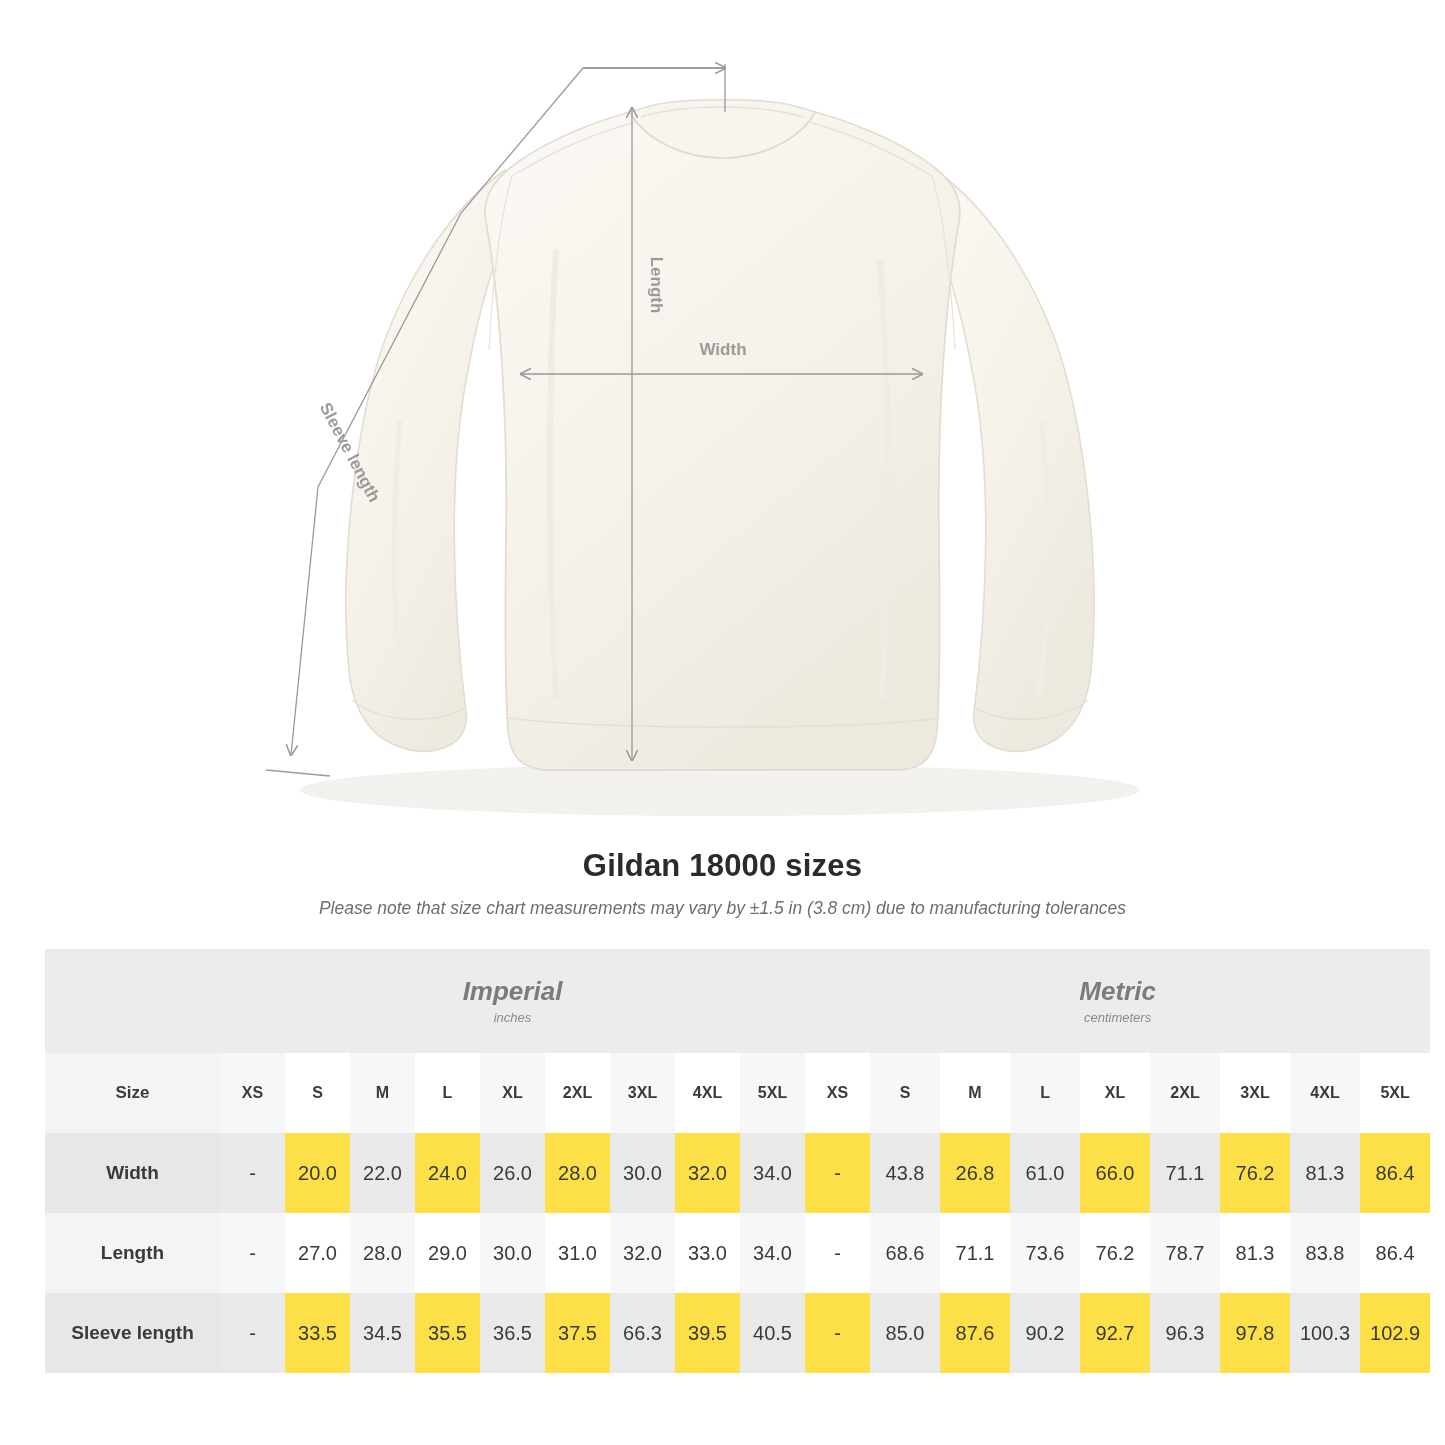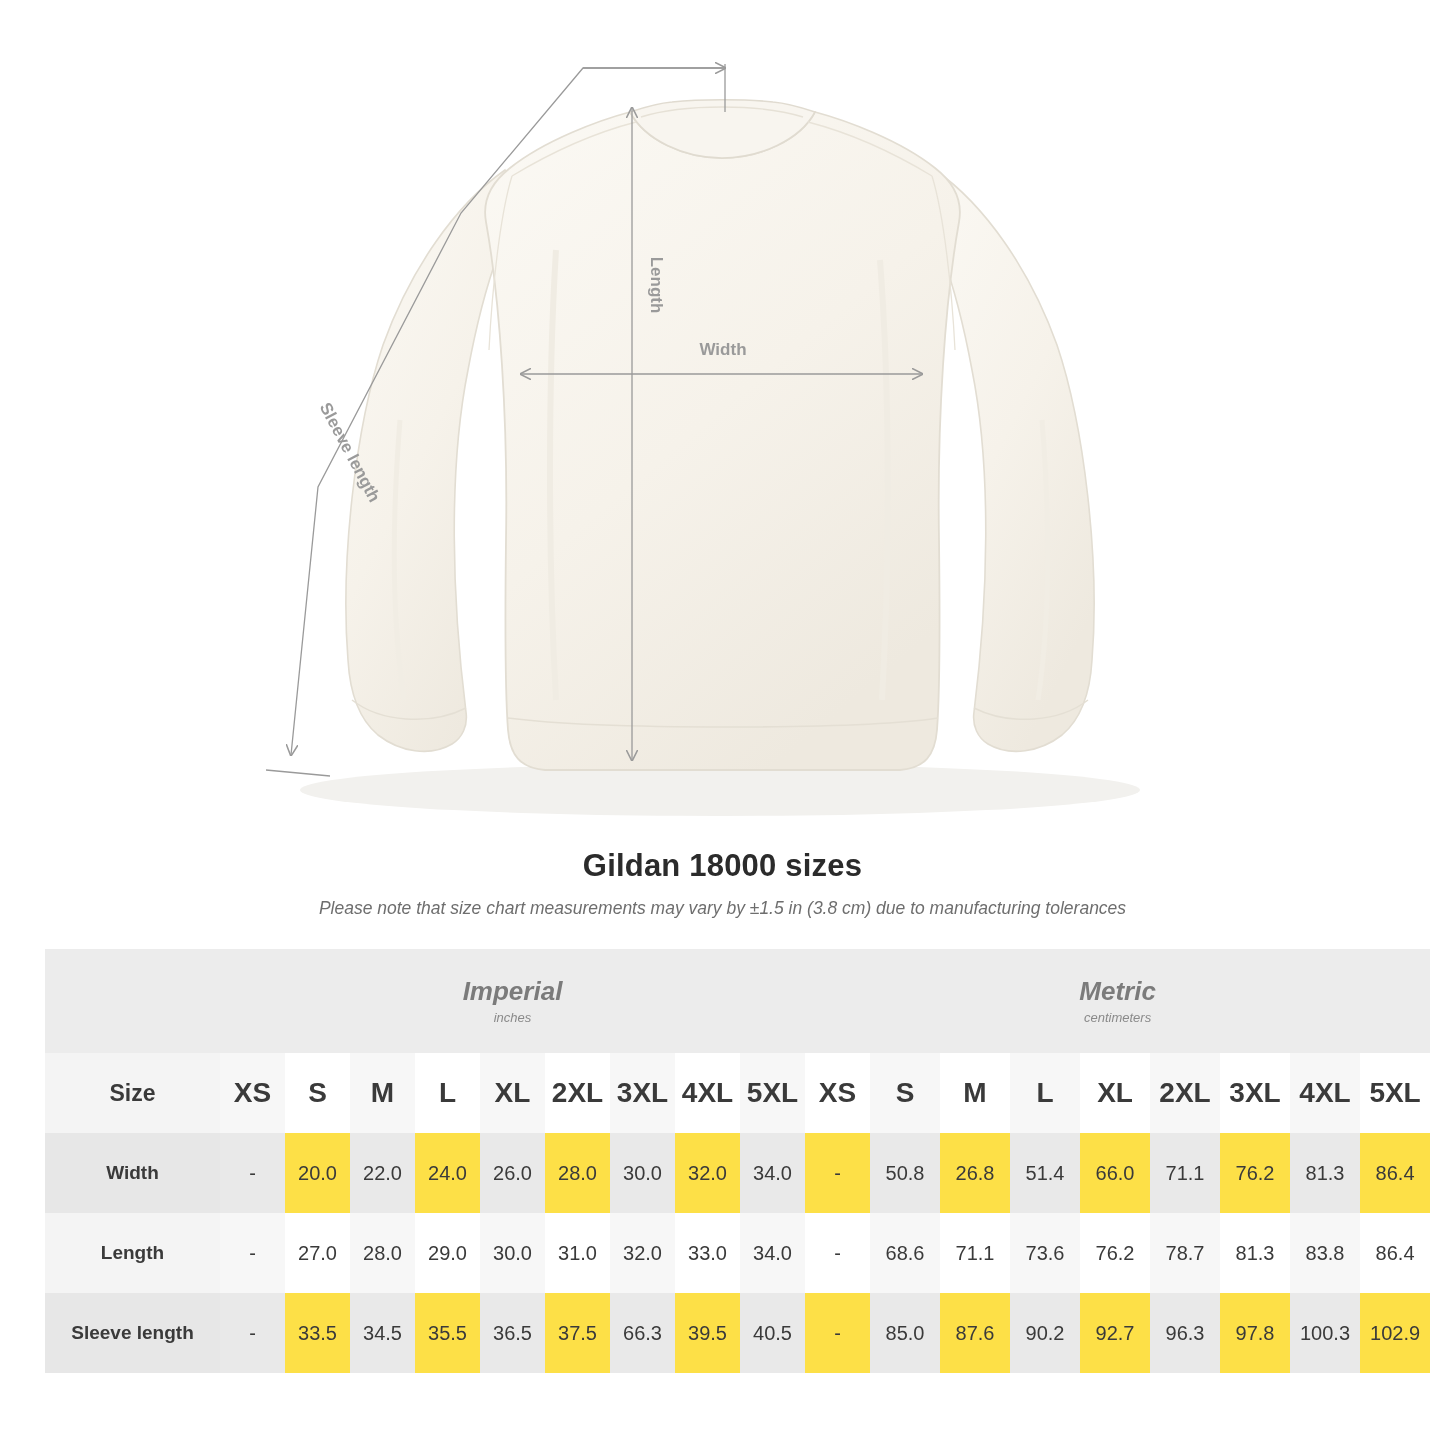--- a/index.html
+++ b/index.html
@@ -93,28 +93,28 @@
     font-size: 13px;
     font-style: italic;
     color: #8a8a8a;
     margin-top: 3px;
   }
 
   .head-row td {
     height: 80px;
     text-align: center;
     vertical-align: middle;
-    font-size: 28px;
+    font-size: 16px;
     font-weight: bold;
     color: #3a3a3a;
     background: #ffffff;
   }
   .head-row td.rowlabel {
     background: #f4f4f4;
-    font-size: 23px;
+    font-size: 17px;
   }
   .head-row td.alt {
     background: #f7f7f7;
   }
 
   .data-row td {
     height: 80px;
     text-align: center;
     vertical-align: middle;
     font-size: 20px;
@@ -283,23 +283,23 @@
         <td class="alt">-</td>
         <td>20.0</td>
         <td class="alt">22.0</td>
         <td>24.0</td>
         <td class="alt">26.0</td>
         <td>28.0</td>
         <td class="alt">30.0</td>
         <td>32.0</td>
         <td class="alt">34.0</td>
         <td>-</td>
-        <td class="alt">50.8</td>
+        <td class="alt">43.8</td>
         <td>26.8</td>
-        <td class="alt">51.4</td>
+        <td class="alt">61.0</td>
         <td>66.0</td>
         <td class="alt">71.1</td>
         <td>76.2</td>
         <td class="alt">81.3</td>
         <td>86.4</td>
       </tr>
 
       <tr class="data-row row-light">
         <td class="rowlabel">Length</td>
         <td class="alt">-</td>

